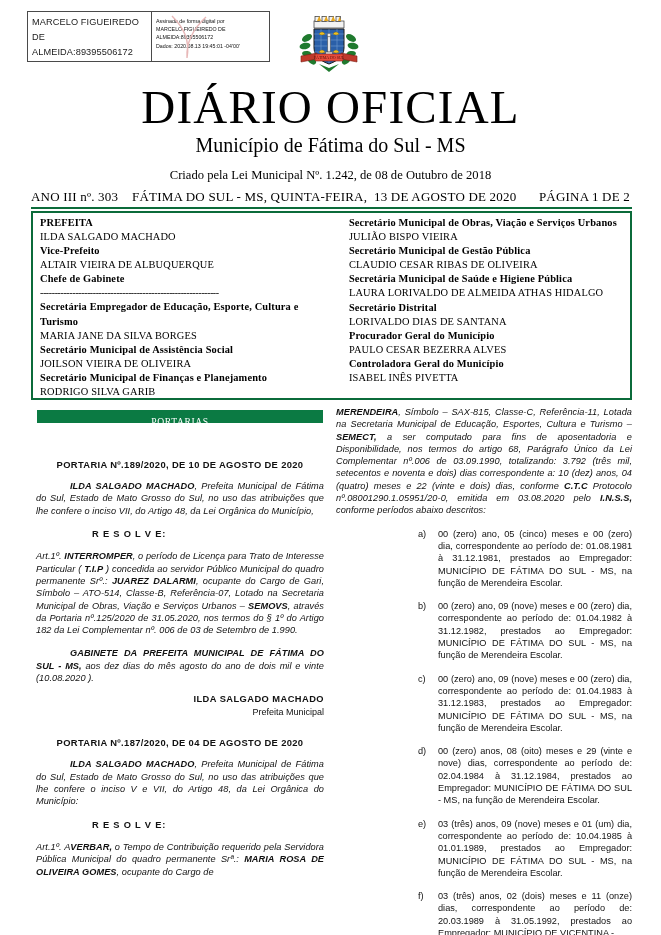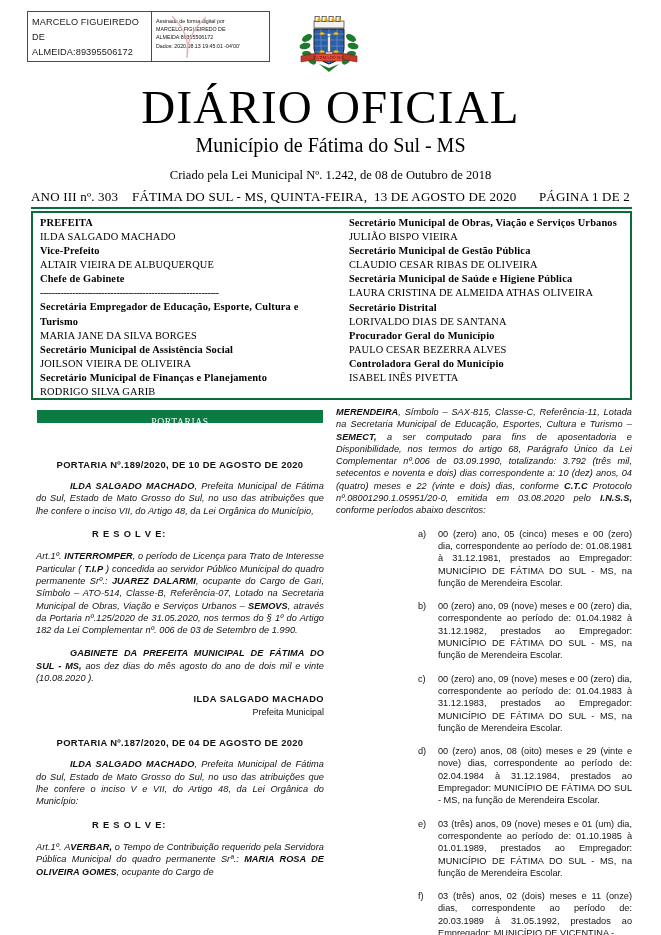--- a/index.html
+++ b/index.html
@@ -346,21 +346,21 @@
       <div class="off-name">JOILSON VIEIRA DE OLIVEIRA</div>
       <div class="off-role">Secretário Municipal de Finanças e Planejamento</div>
       <div class="off-name">RODRIGO SILVA GARIB</div>
     </div>
     <div class="off-col right">
       <div class="off-role">Secretário Municipal de Obras, Viação e Serviços Urbanos</div>
       <div class="off-name">JULIÃO BISPO VIEIRA</div>
       <div class="off-role">Secretário Municipal de Gestão Pública</div>
       <div class="off-name">CLAUDIO CESAR RIBAS DE OLIVEIRA</div>
       <div class="off-role">Secretária Municipal de Saúde e Higiene Pública</div>
-      <div class="off-name">LAURA CRISTINA DE ALMEIDA ATHAS OLIVEIRA</div>
+      <div class="off-name">LAURA LORIVALDO DE ALMEIDA ATHAS HIDALGO</div>
       <div class="off-role">Secretário Distrital</div>
       <div class="off-name">LORIVALDO DIAS DE SANTANA</div>
       <div class="off-role">Procurador Geral do Município</div>
       <div class="off-name">PAULO CESAR BEZERRA ALVES</div>
       <div class="off-role">Controladora Geral do Município</div>
       <div class="off-name">ISABEL INÊS PIVETTA</div>
     </div>
   </div>
 
   <div class="banner" id="banner-atos">ATOS DO PODER EXECUTIVO</div>
@@ -408,21 +408,21 @@
       <li>
         <span class="lt">c)</span>
         <span class="lx">00 (zero) ano, 09 (nove) meses e 00 (zero) dia, correspondente ao período de: 01.04.1983 à 31.12.1983, prestados ao Empregador: MUNICÍPIO DE FÁTIMA DO SUL - MS, na função de Merendeira Escolar.</span>
       </li>
       <li>
         <span class="lt">d)</span>
         <span class="lx">00 (zero) anos, 08 (oito) meses e 29 (vinte e nove) dias, correspondente ao período de: 02.04.1984 à 31.12.1984, prestados ao Empregador: MUNICÍPIO DE FÁTIMA DO SUL - MS, na função de Merendeira Escolar.</span>
       </li>
       <li>
         <span class="lt">e)</span>
-        <span class="lx">03 (três) anos, 09 (nove) meses e 01 (um) dia, correspondente ao período de: 01.10.1985 à 01.01.1989, prestados ao Empregador: MUNICÍPIO DE FÁTIMA DO SUL - MS, na função de Merendeira Escolar.</span>
+        <span class="lx">03 (três) anos, 09 (nove) meses e 01 (um) dia, correspondente ao período de: 10.04.1985 à 01.01.1989, prestados ao Empregador: MUNICÍPIO DE FÁTIMA DO SUL - MS, na função de Merendeira Escolar.</span>
       </li>
       <li>
         <span class="lt">f)</span>
         <span class="lx">03 (três) anos, 02 (dois) meses e 11 (onze) dias, correspondente ao período de: 20.03.1989 à 31.05.1992, prestados ao Empregador: MUNICÍPIO DE VICENTINA -</span>
       </li>
     </ul>
 
   </div>
 
 </div>

